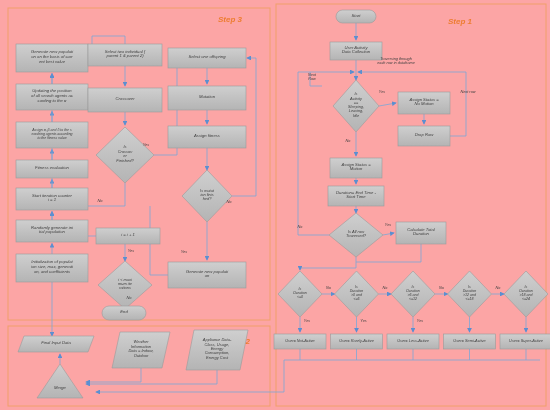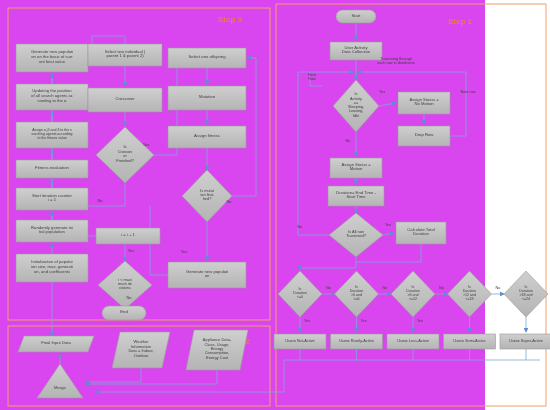--- a/index.html
+++ b/index.html
@@ -1,17 +1,17 @@
 <!DOCTYPE html>
 <html><head>
 <meta charset="utf-8">
 <style>
   html,body{margin:0;padding:0;background:#ffffff;}
   body{width:550px;height:410px;overflow:hidden;font-family:"Liberation Sans",sans-serif;}
-  #stage{position:relative;width:485px;height:410px;background:#d946ef;}
+  #stage{position:relative;width:550px;height:410px;background:#fca5a5;font-style:italic;}
   svg{display:block;}
 </style>
 </head>
 <body>
 
 <div id="stage">
   <svg id="svgroot" width="550" height="410" viewBox="0 0 550 410" xmlns="http://www.w3.org/2000/svg">
     <defs>
       <marker id="arr" markerWidth="6" markerHeight="6" refX="5" refY="3" orient="auto">
         <path d="M0,0 L6,3 L0,6 Z" fill="#5b8fd0"></path>

